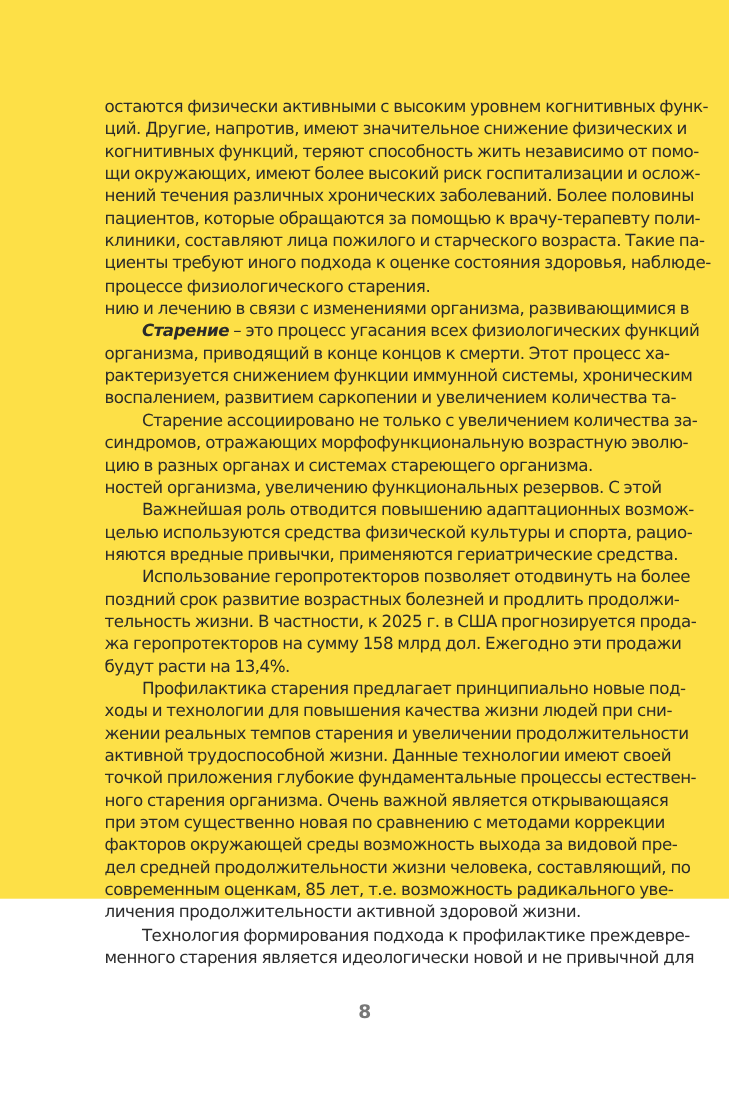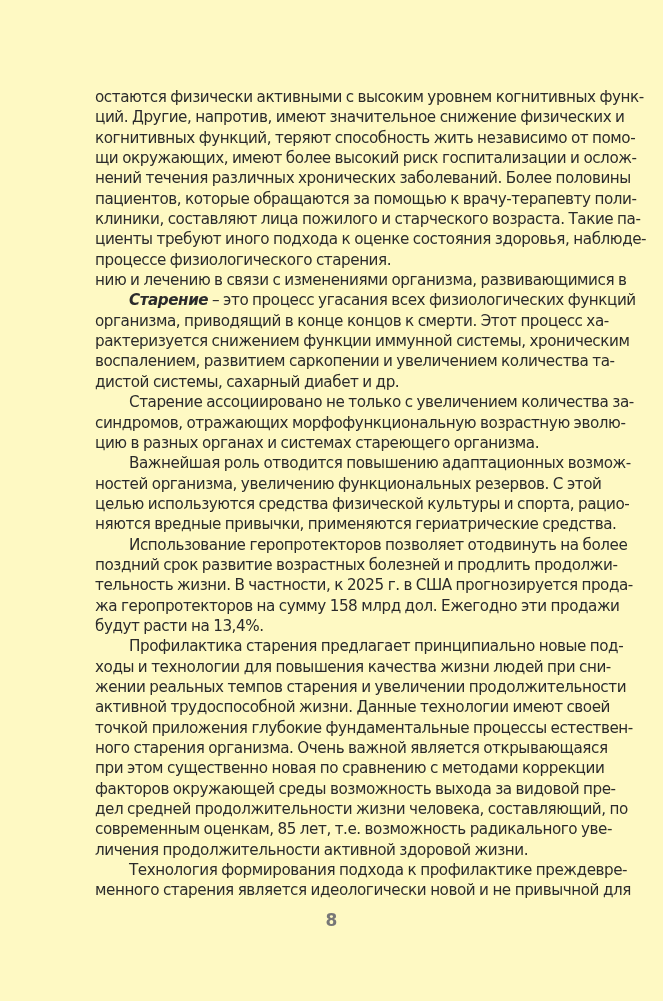--- a/index.html
+++ b/index.html
@@ -1,19 +1,19 @@
 <!DOCTYPE html>
 <html><head>
 <meta charset="utf-8">
 <style>
   html, body { margin: 0; padding: 0; background: #ffffff; }
   body { width: 663px; height: 1001px; position: relative; overflow: hidden; }
   .page {
-    position: absolute; left: 0; top: 0; width: 663px; height: 1001px;
-    background: #fef9c3;
+    position: absolute; left: 0; top: 0; width: 663px; height: 817px;
+    background: #fde047;
   }
   .text-block {
     position: absolute; left: 95px; top: 87px; width: 506px;
     font-family: "DejaVu Sans", sans-serif;
     font-size: 15.2px;
     line-height: 20.35px;
     color: #2b2b2b;
     letter-spacing: -0.45px;
     word-spacing: -0.5px;
   }
@@ -44,32 +44,31 @@
       <span class="line">циенты требуют иного подхода к оценке состояния здоровья, наблюде-</span>
       <span class="line last">процессе физиологического старения.</span>
       <span class="line">нию и лечению в связи с изменениями организма, развивающимися в</span>
     </div>
 
     <div>
       <span class="line indent"><span class="term">Старение</span><span> – это процесс угасания всех физиологических функций</span></span>
       <span class="line">организма, приводящий в конце концов к смерти. Этот процесс ха-</span>
       <span class="line">рактеризуется снижением функции иммунной системы, хроническим</span>
       <span class="line">воспалением, развитием саркопении и увеличением количества та-</span>
-      <span class="line last">дистой системы, сахарный диабет и др.</span>
     </div>
 
     <div>
       <span class="line indent">Старение ассоциировано не только с увеличением количества за-</span>
       <span class="line">синдромов, отражающих морфофункциональную возрастную эволю-</span>
       <span class="line last">цию в разных органах и системах стареющего организма.</span>
     </div>
 
     <div>
+      <span class="line">ностей организма, увеличению функциональных резервов. С этой</span>
       <span class="line indent">Важнейшая роль отводится повышению адаптационных возмож-</span>
-      <span class="line">ностей организма, увеличению функциональных резервов. С этой</span>
       <span class="line">целью используются средства физической культуры и спорта, рацио-</span>
       <span class="line last">няются вредные привычки, применяются гериатрические средства.</span>
     </div>
 
     <div>
       <span class="line indent">Использование геропротекторов позволяет отодвинуть на более</span>
       <span class="line">поздний срок развитие возрастных болезней и продлить продолжи-</span>
       <span class="line">тельность жизни. В частности, к 2025 г. в США прогнозируется прода-</span>
       <span class="line">жа геропротекторов на сумму 158 млрд дол. Ежегодно эти продажи</span>
       <span class="line last">будут расти на 13,4%.</span>

